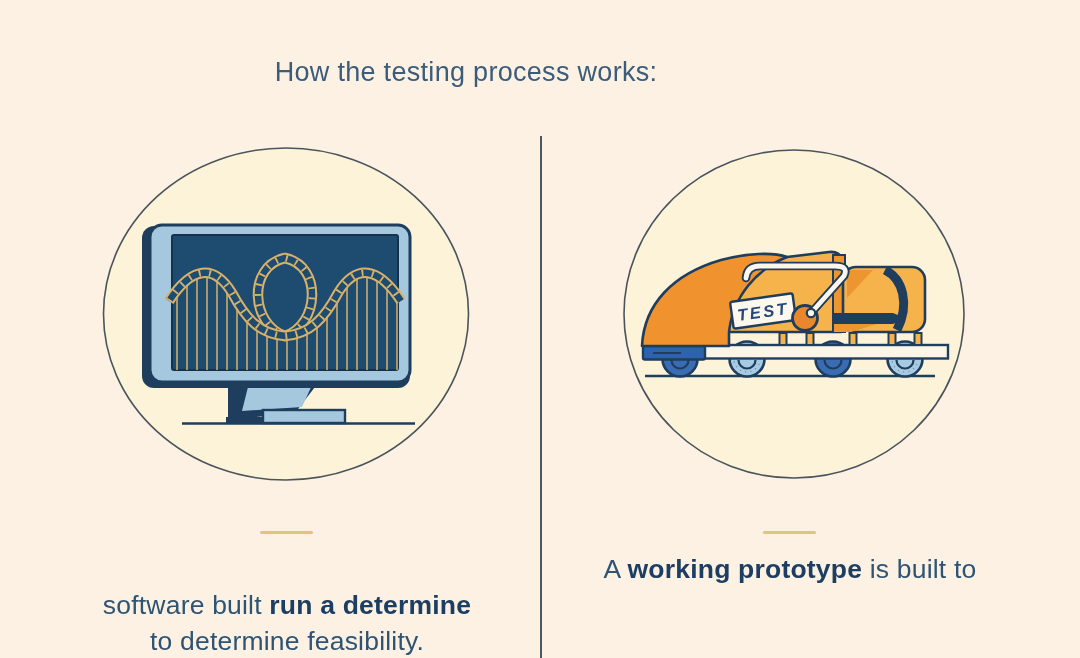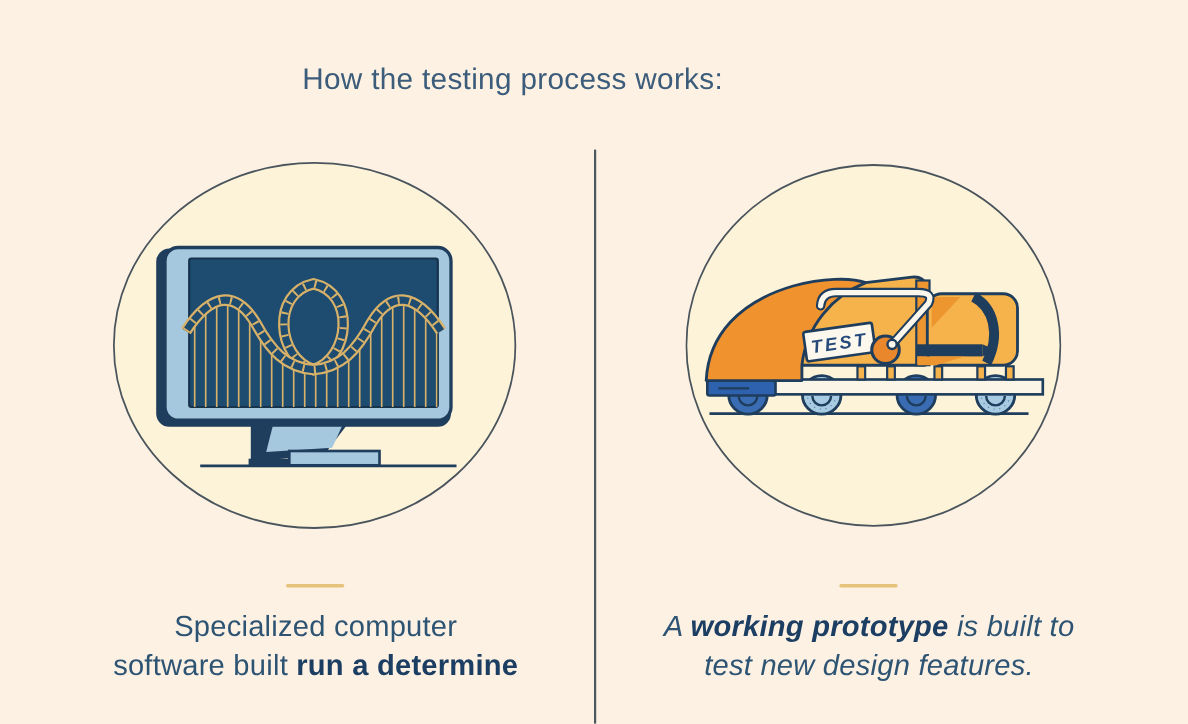--- a/index.html
+++ b/index.html
@@ -29,21 +29,21 @@
   }
   .gold-left  { left:260px; }
   .gold-right { left:763px; }
   .caption {
     position:absolute; top:551px; text-align:center;
     font-size:26.5px; line-height:36px; letter-spacing:.2px;
     color:#2e5474;
   }
   .caption b { color:#1c3e62; font-weight:700; }
   .caption-left  { left:7px;   width:560px; }
-  .caption-right { left:540px; width:500px;font-style:italic; }
+  .caption-right { left:540px; width:500px; }
 </style>
 </head>
 <body>
 
 <div class="page">
 
   <h1 class="title">How the testing process works:</h1>
 
   <div class="v-divider"></div>
 
@@ -103,21 +103,21 @@
           <use href="#loopP" stroke="#d9b269" stroke-width="6.5" stroke-dasharray="1.8 8.5"></use>
         </g>
         <g>
           <use href="#trackP" stroke="#d9b269" stroke-width="10.5"></use>
           <use href="#trackP" stroke="#1e4b70" stroke-width="6.5"></use>
           <use href="#trackP" stroke="#d9b269" stroke-width="6.5" stroke-dasharray="1.8 8.5"></use>
         </g>
       </g>
     </svg>
     <div class="gold-divider gold-left"></div>
-    <p class="caption caption-left"><span>Specialized computer</span><br><span>software built </span><b>run a determine</b><br></p>
+    <p class="caption caption-left"><br><span>software built </span><b>run a determine</b><br><span>to determine feasibility.</span></p>
   </section>
 
   <section>
     <svg class="illus illus-right" width="342" height="330" viewBox="0 0 342 330">
       <ellipse cx="171" cy="165" rx="170" ry="164" fill="#fcf3d9" stroke="#4a545c" stroke-width="1.6"></ellipse>
 
       <line x1="22" y1="227" x2="312" y2="227" stroke="#1f3d5c" stroke-width="2.4"></line>
 
       <g stroke="#1f3d5c">
         <g transform="translate(57,210)">
@@ -168,16 +168,16 @@
       </g>
 
       <circle cx="182" cy="169" r="12.5" fill="#e8872b" stroke="#1f3d5c" stroke-width="2.8"></circle>
       <g fill="none" stroke-linecap="round" stroke-linejoin="round">
         <path d="M123,129 Q124,117 137,117 L212,117 Q226,117 221,127 L188,164" stroke="#1f3d5c" stroke-width="8.6"></path>
         <path d="M123,129 Q124,117 137,117 L212,117 Q226,117 221,127 L188,164" stroke="#fcf7ec" stroke-width="4.8"></path>
       </g>
       <circle cx="188" cy="164" r="4.2" fill="#fcf7ec" stroke="#1f3d5c" stroke-width="2.2"></circle>
     </svg>
     <div class="gold-divider gold-right"></div>
-    <p class="caption caption-right"><span>A </span><b>working prototype</b><span> is built to</span><br><span>test new design features.</span></p>
+    <p class="caption caption-right"><span>A </span><b>working prototype</b><span> is built to</span><br></p>
   </section>
 
 </div>
 
 </body></html>

